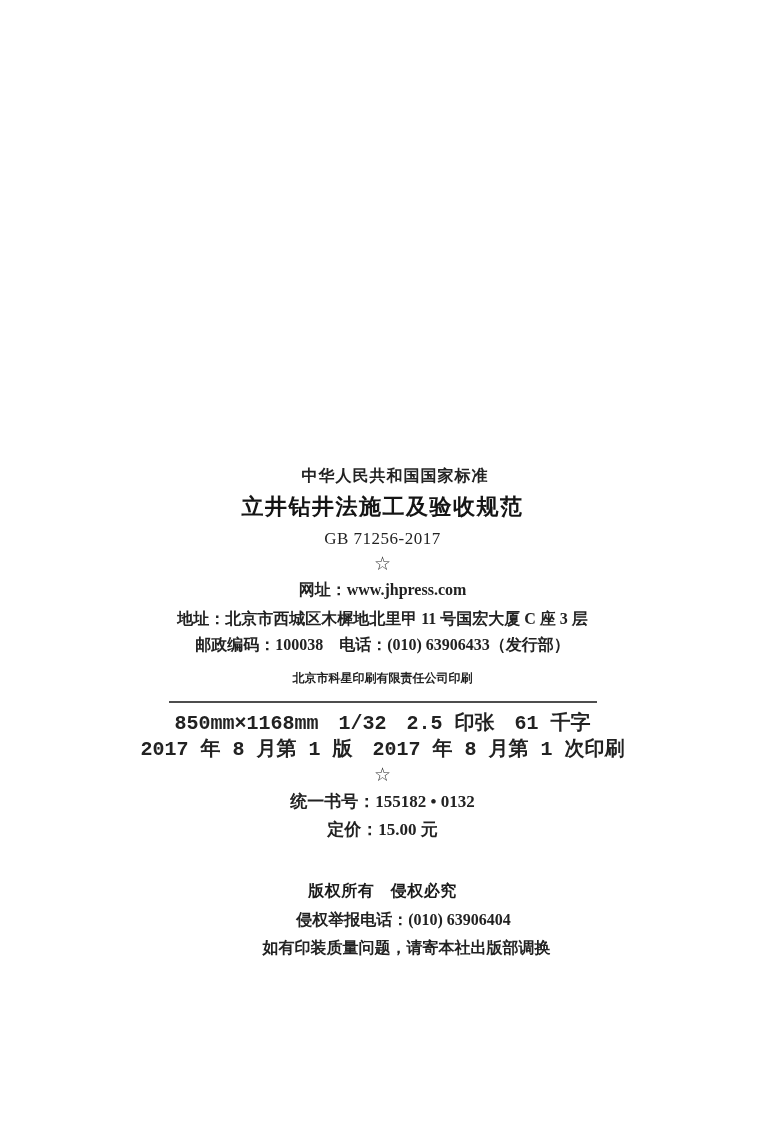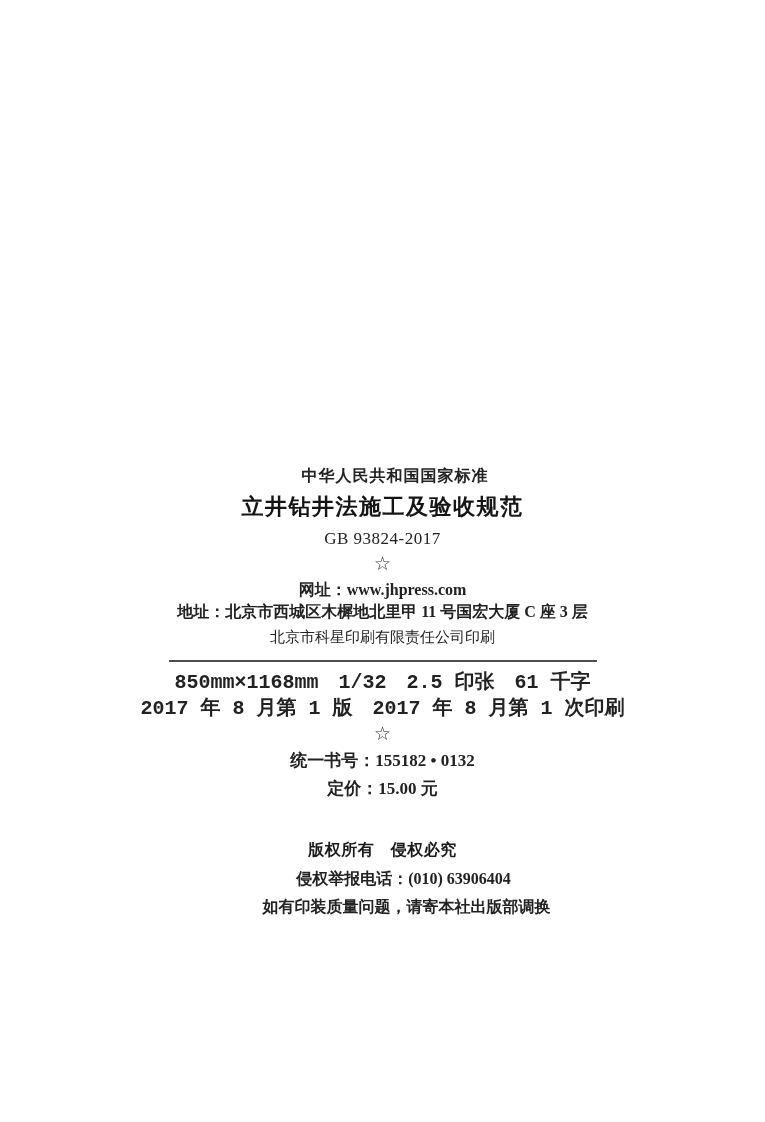--- a/index.html
+++ b/index.html
@@ -66,34 +66,34 @@
   }
   .website {
     font-size: 16px;
     line-height: 22px;
     margin-top: 3px;
     font-weight: 600;
   }
   .address {
     font-size: 16px;
     line-height: 22px;
-    margin-top: 0;
+    margin-top: 7px;
     font-weight: 600;
   }
   .postcode-phone {
     font-size: 16px;
     line-height: 22px;
     margin-top: 4px;
     font-weight: 600;
   }
   .printer {
-    font-size: 15px;
+    font-size: 12px;
     line-height: 22px;
-    margin-top: 3px;
-    font-weight: 400;
+    margin-top: 11px;
+    font-weight: 700;
   }
   .rule {
     width: 428px;
     height: 0;
     border-top: 2px solid #4d4d4d;
     margin: 12px auto 10px auto;
   }
   .format-line, .edition-line {
     font-size: 20px;
     line-height: 22px;
@@ -145,29 +145,30 @@
 </head>
 <body>
 
 <div class="page">
   <div class="colophon">
 
     <div class="line serif standard-label">中华人民共和国国家标准</div>
 
     <div class="line gothic book-title">立井钻井法施工及验收规范</div>
 
-    <div class="line serif standard-code">GB 93824-2017</div>
+    <div class="line serif standard-code">GB 71256-2017</div>
 
     <div class="line serif star">☆</div>
 
 
     <div class="line serif website">网址：www.jhpress.com</div>
 
     <div class="line serif address">地址：北京市西城区木樨地北里甲 11 号国宏大厦 C 座 3 层</div>
 
+    <div class="line serif postcode-phone">邮政编码：100038　电话：(010) 63906433（发行部）</div>
 
     <div class="line serif printer">北京市科星印刷有限责任公司印刷</div>
 
     <div class="rule"></div>
 
     <div class="line serif format-line">850mm×1168mm　1/32　2.5 印张　61 千字</div>
 
     <div class="line serif edition-line">2017 年 8 月第 1 版　2017 年 8 月第 1 次印刷</div>
 
     <div class="line serif star2">☆</div>

